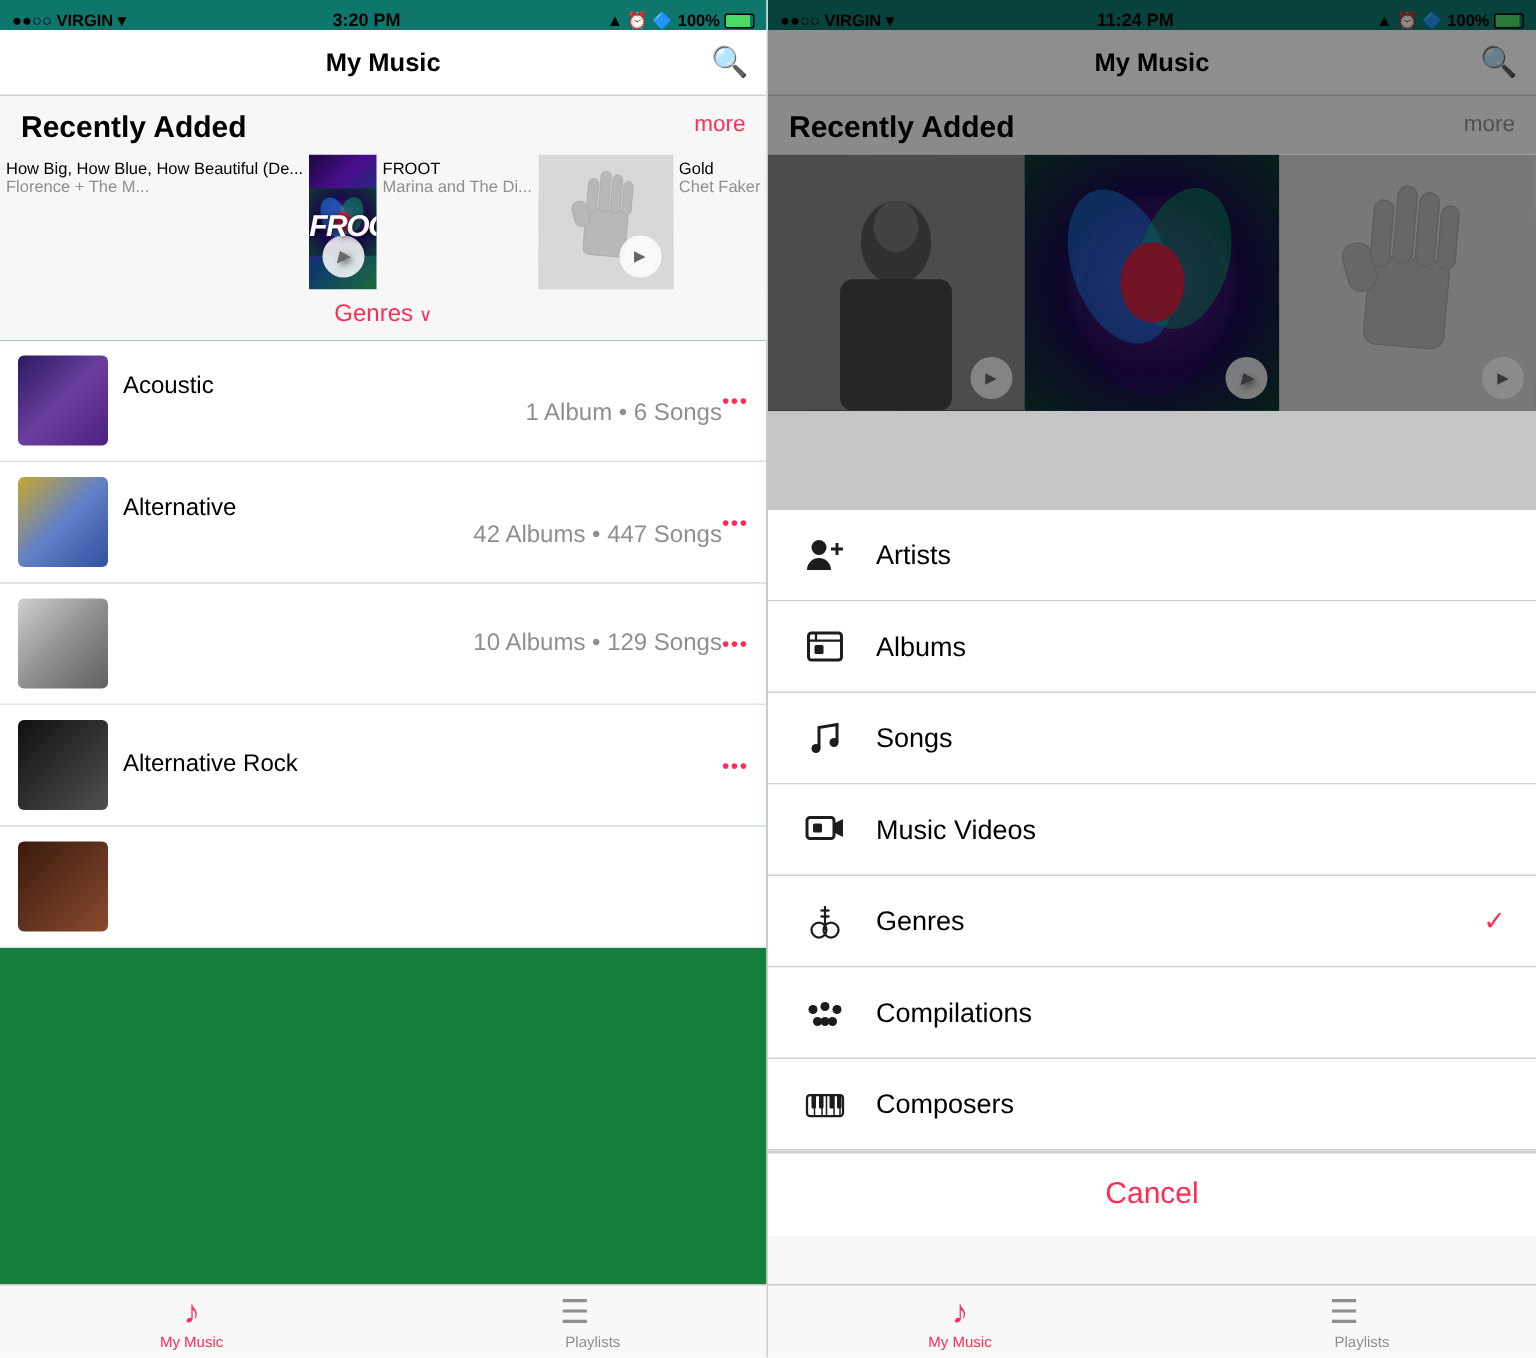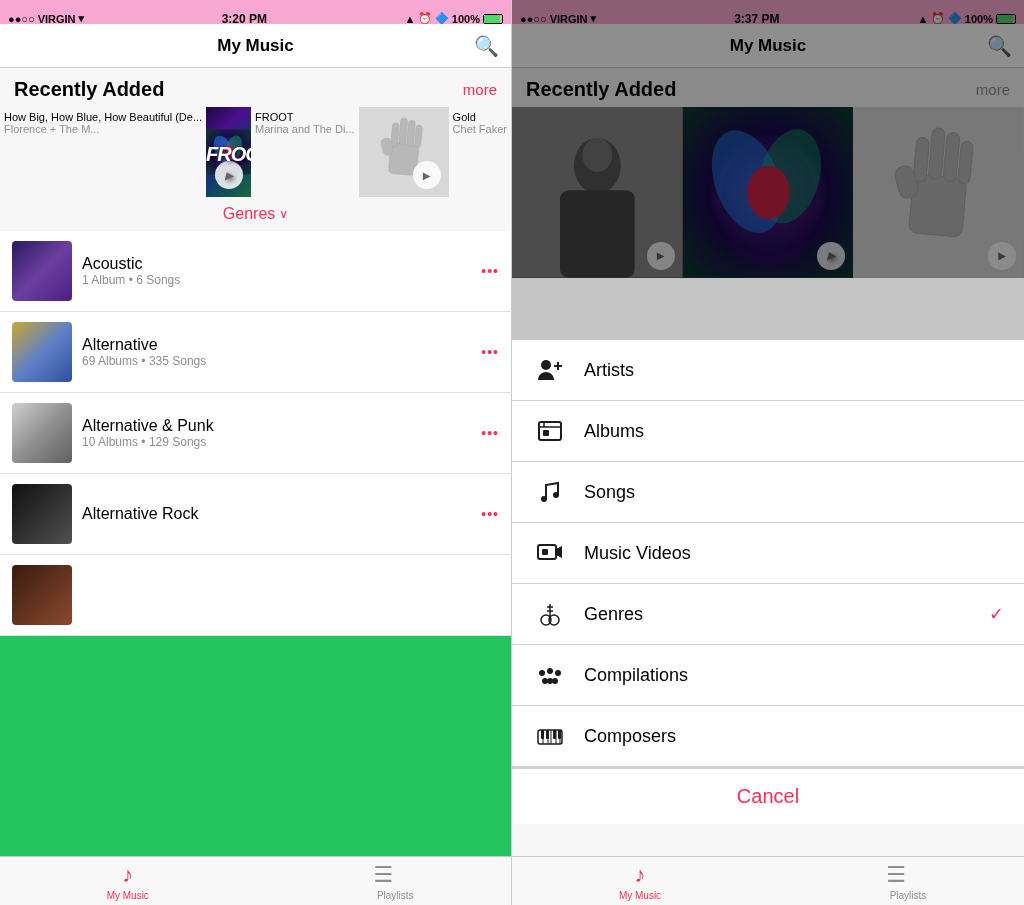--- a/index.html
+++ b/index.html
@@ -30,25 +30,25 @@
       background: #f7f7f7;
       display: flex;
       flex-direction: column;
       overflow: hidden;
       position: relative;
     }
 
     
     .status-bar {
       height: 20px;
-      background: #f9a8d4;
-      display: flex;
-      align-items: flex-start;
+      background: #0f766e;
+      display: flex;
+      align-items: flex-end;
       justify-content: space-between;
-      padding: 12px 8px;
+      padding: 0 8px;
       font-size: 11px;
       font-weight: 600;
       color: #000;
       flex-shrink: 0;
     }
     .status-bar .left-status { display: flex; align-items: center; gap: 3px; }
     .status-bar .center-status { font-size: 12px; font-weight: 600; }
     .status-bar .right-status { display: flex; align-items: center; gap: 3px; font-size: 11px; }
 
     .battery {
@@ -102,21 +102,20 @@
       font-size: 20px;
       cursor: pointer;
     }
     .nav-bar .nav-search.pink { color: #ff2d55; }
     .nav-bar .nav-search.gray { color: #8e8e93; }
 
     
     .section-header {
       display: flex;
       justify-content: space-between;
-      align-items: center;
       padding: 10px 14px 6px 14px;
       background: #f7f7f7;
     }
     .section-title {
       font-size: 20px;
       font-weight: 600;
       color: #000;
     }
     .section-more {
       font-size: 15px;
@@ -214,21 +213,21 @@
     .genre-chevron {
       color: #ff2d55;
       font-size: 12px;
       margin-left: 4px;
     }
 
     
     .genre-list {
       flex: 1;
       overflow-y: auto;
-      background: #22c55e;
+      background: #15803d;
     }
     .genre-row {
       display: flex;
       align-items: center;
       padding: 10px 12px;
       border-bottom: 1px solid #e0e0e0;
       cursor: pointer;
       background: #fff;
     }
     .genre-thumb {
@@ -246,21 +245,21 @@
       background: linear-gradient(135deg, #c8a830 0%, #6080c8 50%, #3050a0 100%);
     }
     .thumb-alt-punk {
       background: linear-gradient(135deg, #d0d0d0 0%, #909090 50%, #606060 100%);
     }
     .thumb-alt-rock {
       background: linear-gradient(135deg, #101010 0%, #303030 50%, #505050 100%);
     }
     .genre-text { flex: 1; }
     .genre-name { font-size: 16px; font-weight: 400; color: #000; }
-    .genre-sub { font-size: 12px; color: #8e8e93; }
+    .genre-sub { font-size: 16px; color: #8e8e93; text-align: right; }
     .genre-dots { color: #ff2d55; font-size: 14px; letter-spacing: 1px; cursor: pointer; }
 
     
     .tab-bar {
       height: 49px;
       background: rgba(248,248,248,0.97);
       border-top: 1px solid #c8c8c8;
       display: flex;
       align-items: center;
       justify-content: space-around;
@@ -475,28 +474,27 @@
       <div class="genre-text">
         <div class="genre-name">Acoustic</div>
         <div class="genre-sub">1 Album • 6 Songs</div>
       </div>
       <span class="genre-dots">•••</span>
     </div>
     <div class="genre-row">
       <div class="genre-thumb thumb-alternative"></div>
       <div class="genre-text">
         <div class="genre-name">Alternative</div>
-        <div class="genre-sub">69 Albums • 335 Songs</div>
+        <div class="genre-sub">42 Albums • 447 Songs</div>
       </div>
       <span class="genre-dots">•••</span>
     </div>
     <div class="genre-row">
       <div class="genre-thumb thumb-alt-punk"></div>
       <div class="genre-text">
-        <div class="genre-name">Alternative &amp; Punk</div>
         <div class="genre-sub">10 Albums • 129 Songs</div>
       </div>
       <span class="genre-dots">•••</span>
     </div>
     <div class="genre-row">
       <div class="genre-thumb thumb-alt-rock"></div>
       <div class="genre-text">
         <div class="genre-name">Alternative Rock</div>
       </div>
       <span class="genre-dots">•••</span>
@@ -524,21 +522,21 @@
 
 <div class="right-panel">
 
   <div class="right-content">
 
     <div class="status-bar">
       <div class="left-status">
         <span>●●○○ VIRGIN</span>
         <span>▾</span>
       </div>
-      <div class="center-status">3:37 PM</div>
+      <div class="center-status">11:24 PM</div>
       <div class="right-status">
         <span>▲</span>
         <span>⏰</span>
         <span>🔷</span>
         <span>100%</span>
         <div class="battery">
           <div class="battery-body">
               <div class="battery-fill"></div>
             </div>
         </div>

